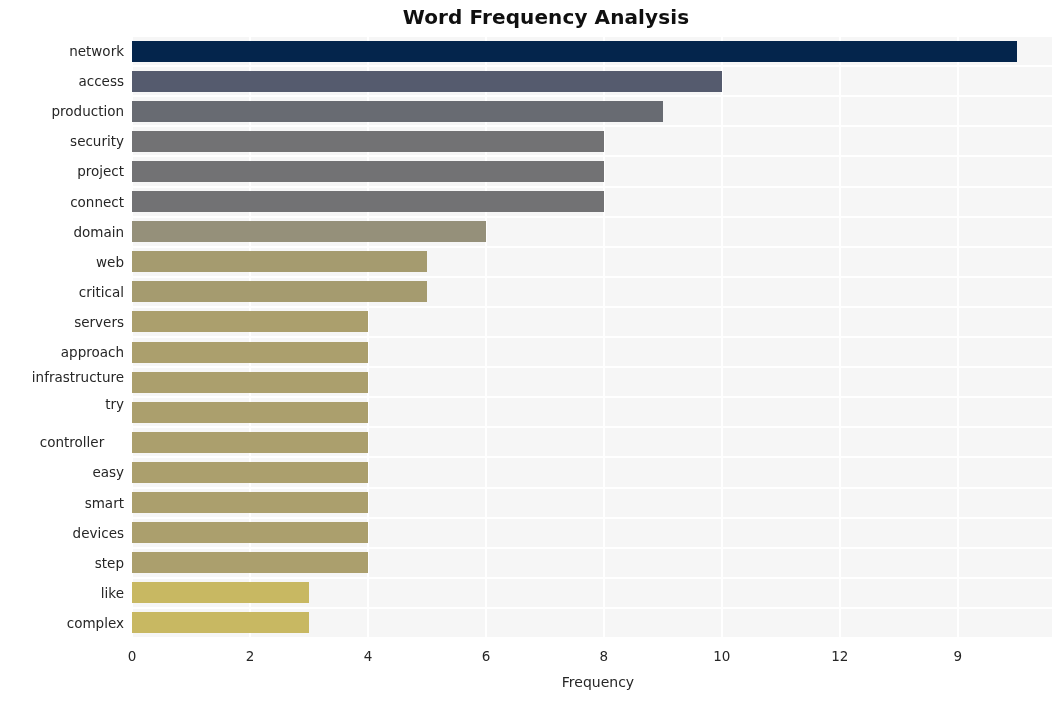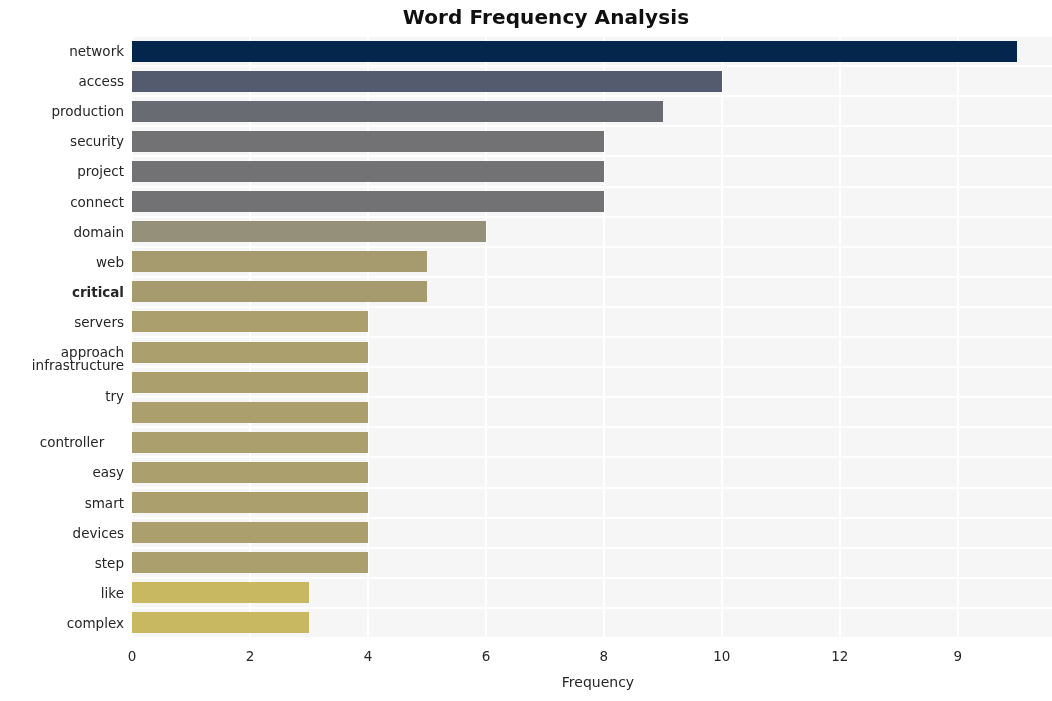--- a/index.html
+++ b/index.html
@@ -180,25 +180,25 @@
 
   <div id="y-axis">
       <div class="ytick" style="top: 8.05px; padding-left: 24px;">network</div>
       <div class="ytick" style="top: 38.15px;">access</div>
       <div class="ytick" style="top: 68.25px;">production</div>
       <div class="ytick" style="top: 98.35px;">security</div>
       <div class="ytick" style="top: 128.45px;">project</div>
       <div class="ytick" style="top: 158.55px;">connect</div>
       <div class="ytick" style="top: 188.65px;">domain</div>
       <div class="ytick" style="top: 218.75px;">web</div>
-      <div class="ytick" style="top: 248.85px; font-weight: bold;">critical</div>
+      <div class="ytick" style="top: 248.85px;">critical</div>
       <div class="ytick" style="top: 278.95px;">servers</div>
       <div class="ytick" style="top: 309.05px;">approach</div>
-      <div class="ytick" style="top: 322px;">infrastructure</div>
-      <div class="ytick" style="top: 353px;">try</div>
+      <div class="ytick" style="top: 334px;">infrastructure</div>
+      <div class="ytick" style="top: 361px;">try</div>
       <div class="ytick" style="top: 399.35px; text-align: center;">controller</div>
       <div class="ytick" style="top: 429.45px;">easy</div>
       <div class="ytick" style="top: 459.55px;">smart</div>
       <div class="ytick" style="top: 489.65px;">devices</div>
       <div class="ytick" style="top: 519.75px;">step</div>
       <div class="ytick" style="top: 549.85px;">like</div>
       <div class="ytick" style="top: 579.95px;">complex</div>
     </div>
 
   <div id="x-axis">

